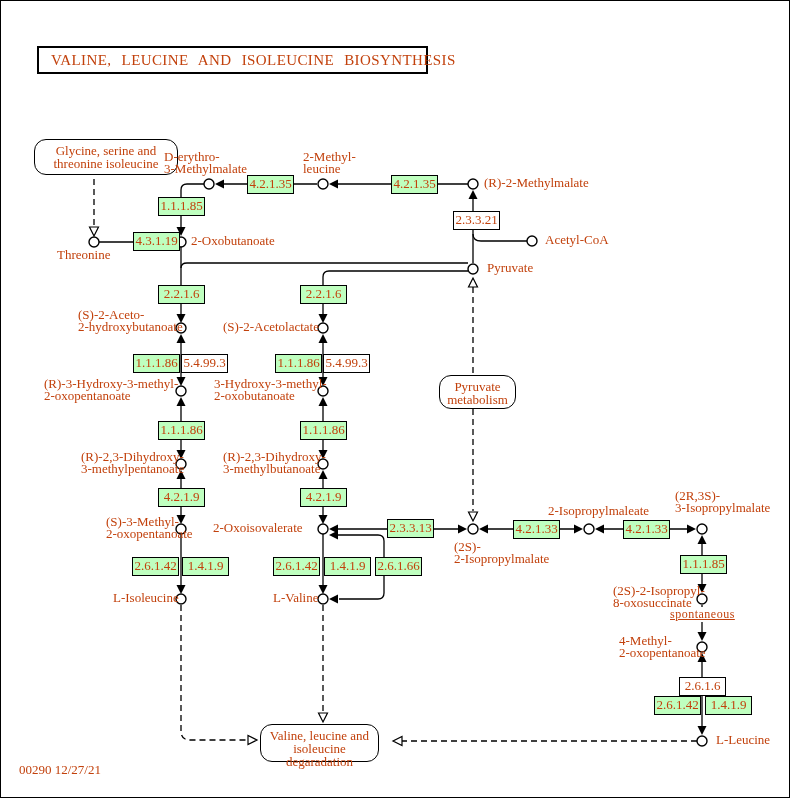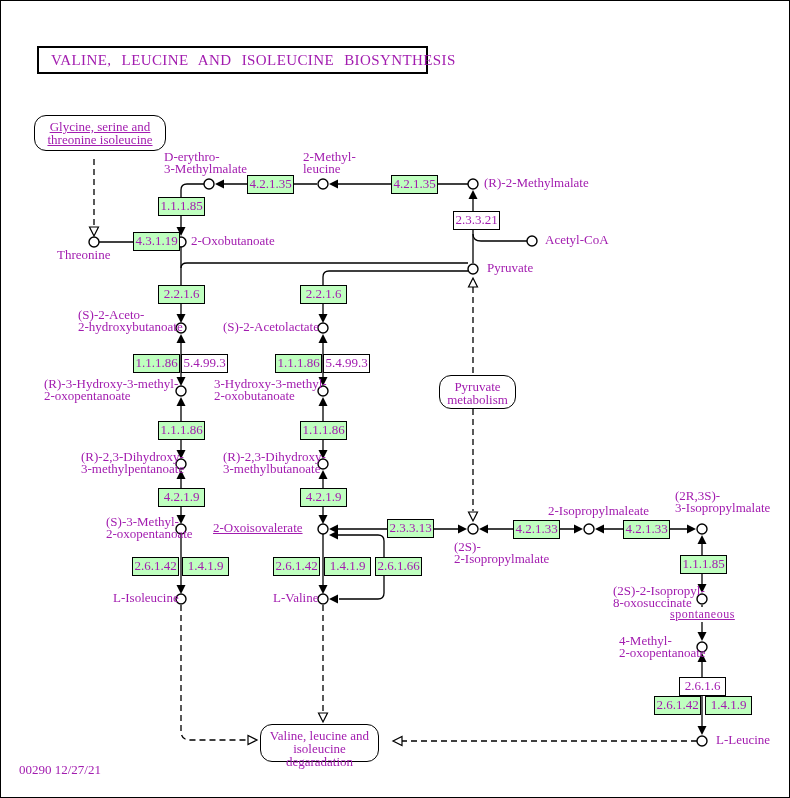--- a/index.html
+++ b/index.html
@@ -1,19 +1,19 @@
 <!DOCTYPE html>
 <html><head>
 <meta charset="utf-8">
 <style>
   html,body { margin:0; padding:0; background:#fff; }
   #map {
     position:relative; width:790px; height:798px;
     background:#fff; border:1px solid #000; box-sizing:border-box;
-    font-family:"Liberation Serif","DejaVu Serif",serif; color:#a21caf;
+    font-family:"Liberation Serif","DejaVu Serif",serif; color:#c2410c;
     overflow:hidden;
   }
   #edges { position:absolute; left:0; top:0; z-index:1; }
   .titlebox {
     position:absolute; left:36px; top:45px; width:391px; height:28px;
     border:2px solid #000; box-sizing:border-box; z-index:3;
     font-size:15px; line-height:24px; padding-left:12px;
     letter-spacing:0.4px; word-spacing:6px; white-space:nowrap;
   }
   .ec {
@@ -144,21 +144,21 @@
       <circle cx="701" cy="598" r="5"></circle>
       <circle cx="701" cy="646" r="5"></circle>
       <circle cx="180" cy="598" r="5"></circle>
       <circle cx="322" cy="598" r="5"></circle>
       <circle cx="701" cy="740" r="5"></circle>
     </g>
   </svg>
 
   <div class="titlebox">VALINE, LEUCINE AND ISOLEUCINE BIOSYNTHESIS</div>
 
-  <div class="maplink" style="left:33px; top:114px; width:132px; height:36px;text-decoration:underline;">
+  <div class="maplink" style="left:33px; top:138px; width:144px; height:36px;">
     <div>Glycine, serine and</div>
     <div>threonine isoleucine</div>
   </div>
   <div class="maplink" style="left:438px; top:374px; width:77px; height:34px;">
     <div>Pyruvate</div>
     <div>metabolism</div>
   </div>
   <div class="maplink" style="left:259px; top:723px; width:119px; height:38px;">
     <div>Valine, leucine and</div>
     <div>isoleucine degaradation</div>
@@ -223,21 +223,21 @@
       <div>3-methylpentanoate</div>
   </div>
   <div class="lbl" style="left:222px; top:450px;">
     <div>(R)-2,3-Dihydroxy-</div>
       <div>3-methylbutanoate</div>
   </div>
   <div class="lbl" style="left:105px; top:515px;">
     <div>(S)-3-Methyl-</div>
       <div>2-oxopentanoate</div>
   </div>
-  <div class="lbl" style="left:212px; top:521px;text-decoration:underline;">2-Oxoisovalerate</div>
+  <div class="lbl" style="left:212px; top:521px;">2-Oxoisovalerate</div>
   <div class="lbl" style="left:453px; top:540px;">
     <div>(2S)-</div>
       <div>2-Isopropylmalate</div>
   </div>
   <div class="lbl" style="left:547px; top:504px;">2-Isopropylmaleate</div>
   <div class="lbl" style="left:674px; top:489px;">
     <div>(2R,3S)-</div>
       <div>3-Isopropylmalate</div>
   </div>
   <div class="lbl" style="left:612px; top:584px;">

